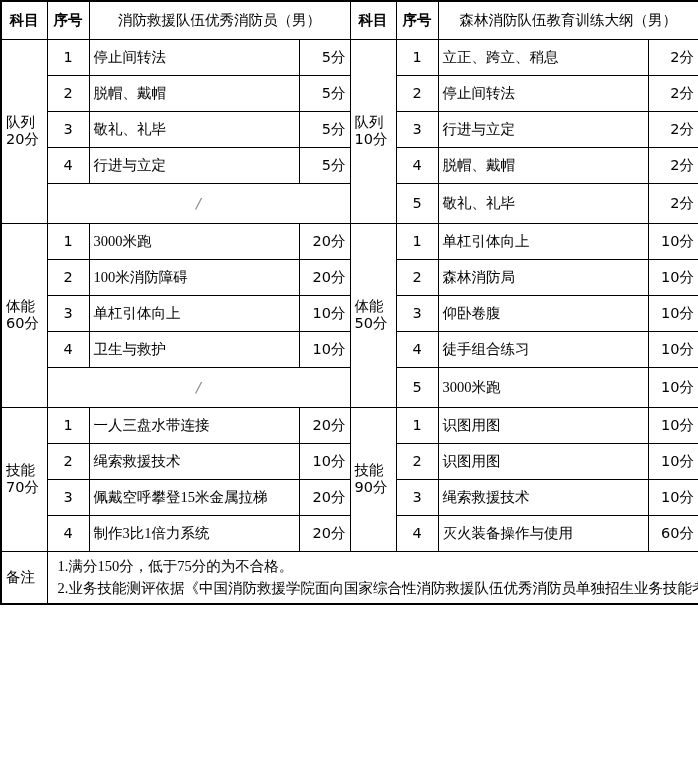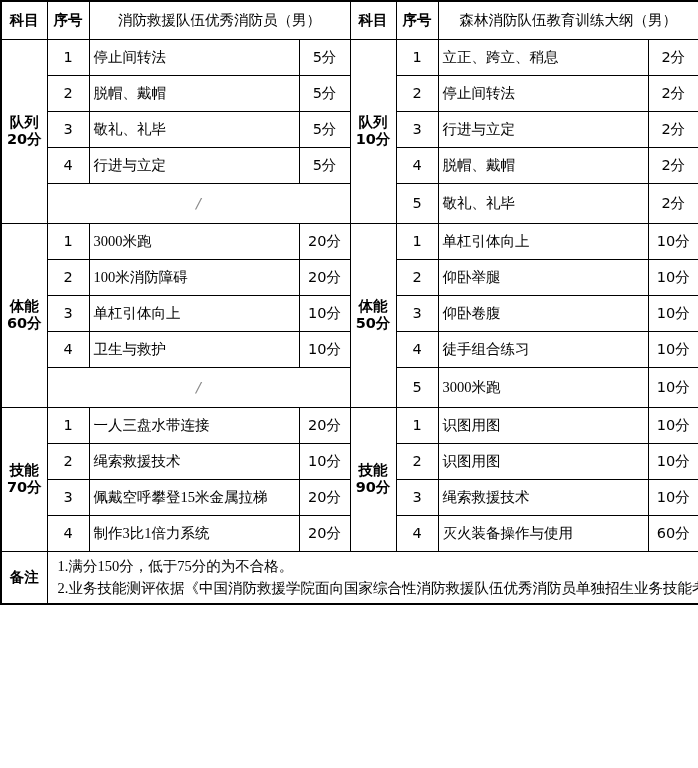--- a/index.html
+++ b/index.html
@@ -47,55 +47,53 @@
     font-weight: bold;
     height: 38px;
     font-size: 15.5px;
   }
   .hdr-title {
     text-align: center;
     font-weight: normal;
     font-size: 16px;
   }
   .subject {
-    text-align: center;
-    font-weight: bold;
+    font-weight: normal;
     font-size: 15px;
     line-height: 1.18;
     white-space: normal;
     margin-top: 48px;
   }
   .seq {
     text-align: center;
     font-size: 14.5px;
   }
   .item {
     text-align: left;
     font-size: 14.5px;
     padding-left: 6px;
     font-family: Liberation Serif, serif;
   }
   .score {
-    text-align: center;
+    text-align: right;
     font-size: 14.5px;
   }
   tr.datarow td { height: 36px; }
   tr.slashrow td { height: 40px; }
   .slash {
     text-align: center;
     color: #8a8a8a;
     font-size: 14px;
     font-style: italic;
   }
   
   td.sep-top { border-top: 2px solid #000; }
   td.sep-bot { border-bottom: 2px solid #000; }
   .remark-label {
-    text-align: center;
-    font-weight: bold;
+    font-weight: normal;
     font-size: 15px;
     vertical-align: middle;
   }
   .remark-body {
     text-align: left;
     font-size: 14px;
     line-height: 1.32;
     white-space: normal;
     padding: 3px 5px 4px 6px;
     vertical-align: top;
@@ -190,21 +188,21 @@
           </td>
           <td class="seq sep-top">1</td>
           <td class="item sep-top">单杠引体向上</td>
           <td class="score sep-top">10分</td>
         </tr>
         <tr class="datarow">
           <td class="seq">2</td>
           <td class="item">100米消防障碍</td>
           <td class="score">20分</td>
           <td class="seq">2</td>
-          <td class="item">仰卧举腿</td>
+          <td class="item">森林消防局</td>
           <td class="score">10分</td>
         </tr>
         <tr class="datarow">
           <td class="seq">3</td>
           <td class="item">单杠引体向上</td>
           <td class="score">10分</td>
           <td class="seq">3</td>
           <td class="item">仰卧卷腹</td>
           <td class="score">10分</td>
         </tr>

